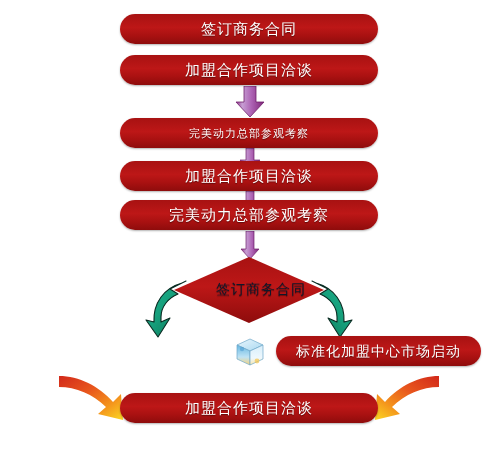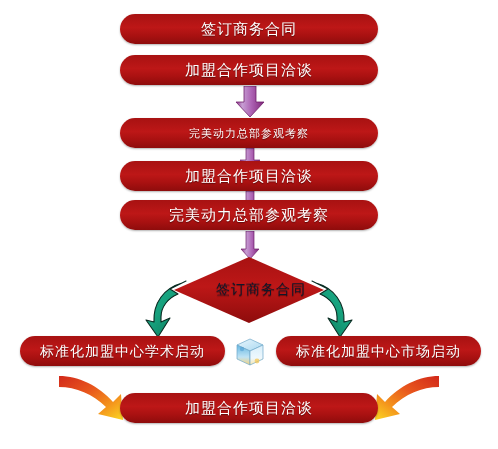--- a/index.html
+++ b/index.html
@@ -196,23 +196,20 @@
         <stop offset="45%" stop-color="#16a07c"></stop>
         <stop offset="100%" stop-color="#0a6e52"></stop>
       </linearGradient>
     </defs>
     <path d="M6,3 L22,11 L14,16
              C24,20 31,29 31,39
              L31,44 L22,40 L34,59 L46,42 L38,44
              C39,25 28,10 10,5 Z" fill="url(#gg2)" stroke="#0b2b22" stroke-width="1.1" stroke-linejoin="round"></path>
   </svg>
 
-  <div class="pill" style="left:20px; top:336px; width:205px; height:30px; font-size:14px;">
-    <span class="pill-label">标准化加盟中心学术启动</span>
-  </div>
 
   <svg class="cube-icon" style="left:234px; top:336px;" width="32" height="32" viewBox="0 0 32 32">
     <defs>
       <linearGradient id="cubeTop" x1="0" y1="0" x2="1" y2="1">
         <stop offset="0%" stop-color="#eaf6fd"></stop>
         <stop offset="100%" stop-color="#a8d8f0"></stop>
       </linearGradient>
       <linearGradient id="cubeLeft" x1="0" y1="0" x2="0" y2="1">
         <stop offset="0%" stop-color="#67b8e2"></stop>
         <stop offset="60%" stop-color="#bfe3f5"></stop>

